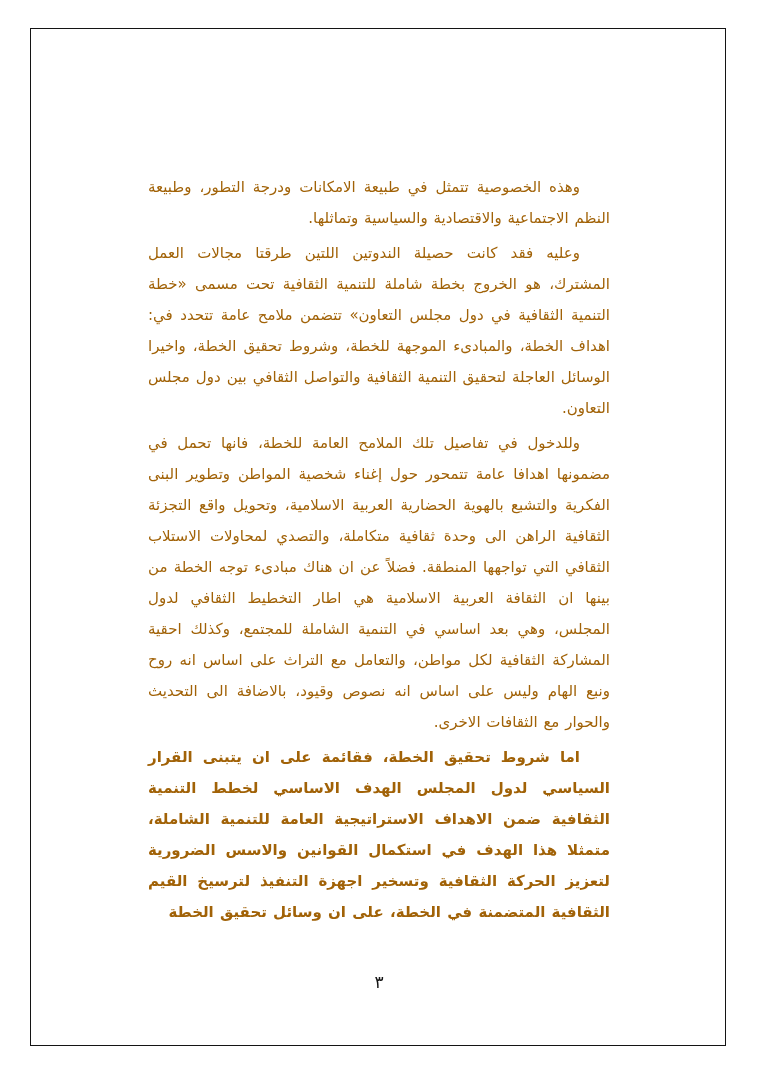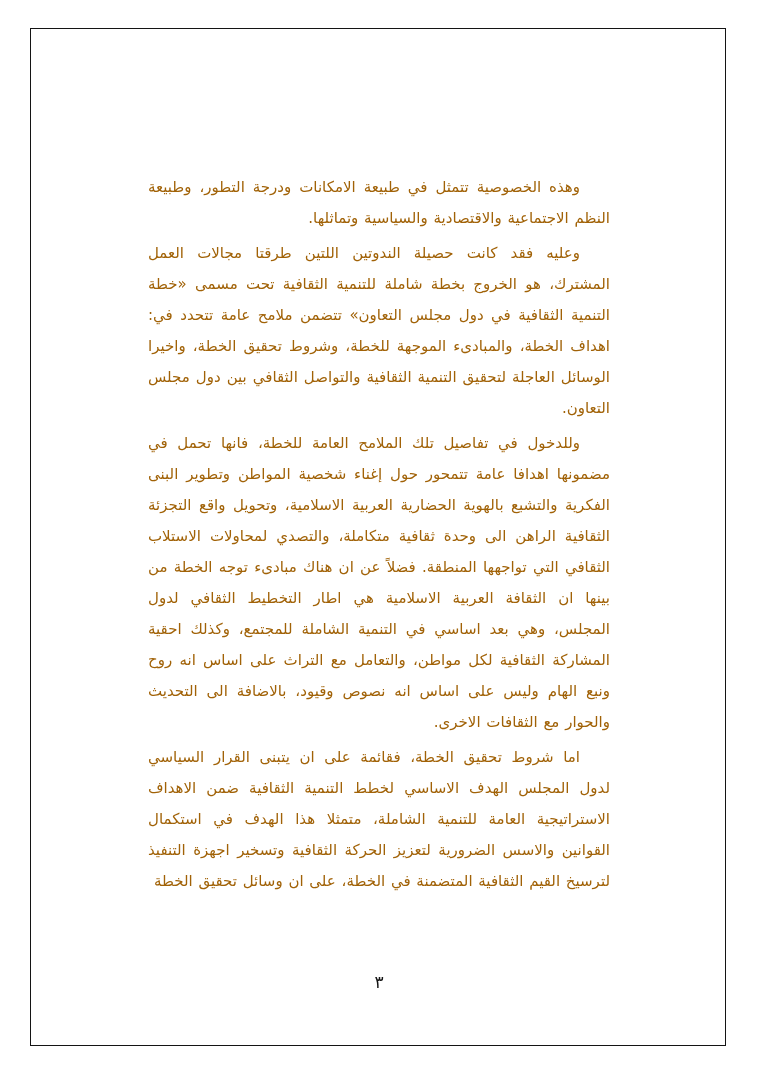--- a/index.html
+++ b/index.html
@@ -39,20 +39,21 @@
     color: #a16207;
     letter-spacing: 0;
   }
   .text-block p {
     margin: 0 0 4px 0;
     text-indent: 30px;
     word-spacing: 1px;
   }
   .text-block p.para-gap {
     margin-top: 3px;
+    font-weight: bold;
   }
   .page-number {
     position: absolute;
     top: 972px;
     left: 0;
     width: 758px;
     text-align: center;
     font-size: 17px;
     color: #141414;
     direction: rtl;

